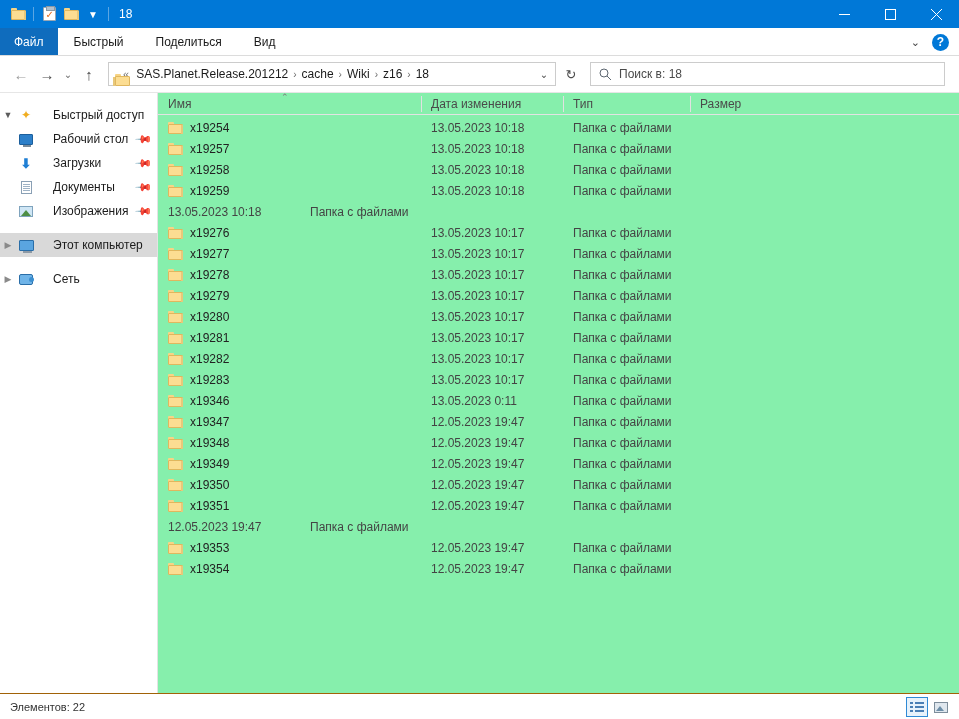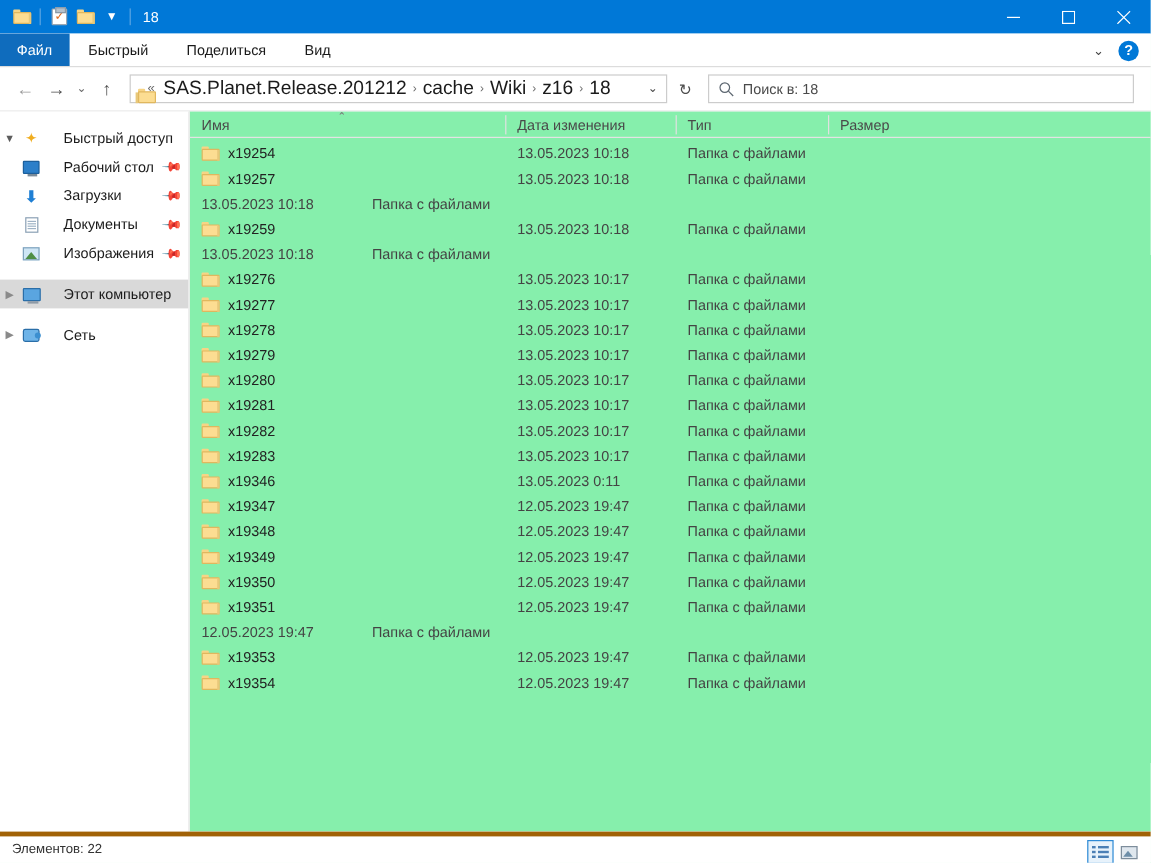--- a/index.html
+++ b/index.html
@@ -62,21 +62,21 @@
   
   .navbar { height:36px; flex:0 0 36px; display:flex; align-items:center; padding:0 8px; background:#fff; gap:0; }
   .navbtn { width:26px; height:26px; display:flex; align-items:center; justify-content:center; color:#4c4c4c; font-size:15px; }
   .navbtn.small { width:16px; font-size:10px; color:#6d6d6d; }
   .navbtn.disabled { color:#9b9b9b; }
   .addrbar {
     flex: 0 0 448px; height:24px; border:1px solid #cccccc; background:#fff;
     display:flex; align-items:center; padding:0 2px 0 4px; margin-left:6px;
   }
   .crumbs { display:flex; align-items:center; flex:1; overflow:hidden; gap:0; }
-  .crumb { font-size:16px; color:#1b1b1b; padding:2px 4px; white-space:nowrap; }
+  .crumb { font-size:12px; color:#1b1b1b; padding:2px 4px; white-space:nowrap; }
   .crumb-sep { color:#6b6b6b; font-size:10px; padding:0 1px; }
   .crumb-lead { color:#6b6b6b; font-size:11px; padding:0 3px 0 4px;}
   .addr-drop { width:18px; text-align:center; color:#4c4c4c; font-size:10px; }
   .refresh { width:30px; height:24px; border:1px solid transparent; display:flex; align-items:center; justify-content:center; color:#4c4c4c; font-size:13px;}
   .searchbox {
     flex:1; height:24px; border:1px solid #cccccc; background:#fff;
     display:flex; align-items:center; padding-left:8px; margin-left:4px; margin-right:6px; gap:7px;
   }
   .search-ph { color:#4a4a4a; font-size:12px; }
 
@@ -123,21 +123,21 @@
   .row { height:21px; display:flex; align-items:center; font-size:12px; color:#222; }
   .cell { padding-left:10px; overflow:hidden; white-space:nowrap; }
   .cell-name { flex:0 0 263px; display:flex; align-items:center; gap:7px; padding-left:10px;}
   .cell-date { flex:0 0 142px; color:#444; }
   .cell-type { flex:0 0 127px; color:#444; }
   .cell-size { flex:0 0 78px; color:#444; }
   .row .folder { flex:0 0 15px; }
 
   
   .statusbar {
-    height:26px; flex:0 0 26px; border-top:4px solid #a16207; display:flex; align-items:center;
+    height:26px; flex:0 0 26px; border-top:1px solid #a16207; display:flex; align-items:center;
     padding-left:10px; background:#fff; position:relative;
   }
   .status-text { font-size:11px; color:#333; }
   .viewtoggles { position:absolute; right:7px; top:0; height:26px; display:flex; align-items:center; gap:2px;}
   .vbtn { width:22px; height:20px; display:flex; align-items:center; justify-content:center; border:1px solid transparent;}
   .vbtn.active { border-color:#2f8ad5; background:#e7f2fb; }
   .ic-details { width:14px; height:11px; position:relative; }
   .ic-details .dt { position:absolute; left:0; width:3px; height:2px; background:#4a7fb5; }
   .ic-details .ln { position:absolute; left:5px; width:9px; height:2px; background:#4a7fb5; }
   .ic-tiles { width:14px; height:11px; background:#dfe7ee; border:1px solid #7d8d9b; position:relative;}
@@ -338,20 +338,28 @@
                 <span class="body"></span>
                 <span class="side"></span>
               </span>
               <span>x19257</span>
             </div>
             <div class="cell cell-date">13.05.2023 10:18</div>
             <div class="cell cell-type">Папка с файлами</div>
             <div class="cell cell-size"></div>
           </div>
           <div class="row">
+            <div class="cell cell-name">
+              <span class="folder">
+                <span class="tab"></span>
+                <span class="body"></span>
+                <span class="side"></span>
+              </span>
+              <span>x19258</span>
+            </div>
             <div class="cell cell-date">13.05.2023 10:18</div>
             <div class="cell cell-type">Папка с файлами</div>
             <div class="cell cell-size"></div>
           </div>
           <div class="row">
             <div class="cell cell-name">
               <span class="folder">
                 <span class="tab"></span>
                 <span class="body"></span>
                 <span class="side"></span>

